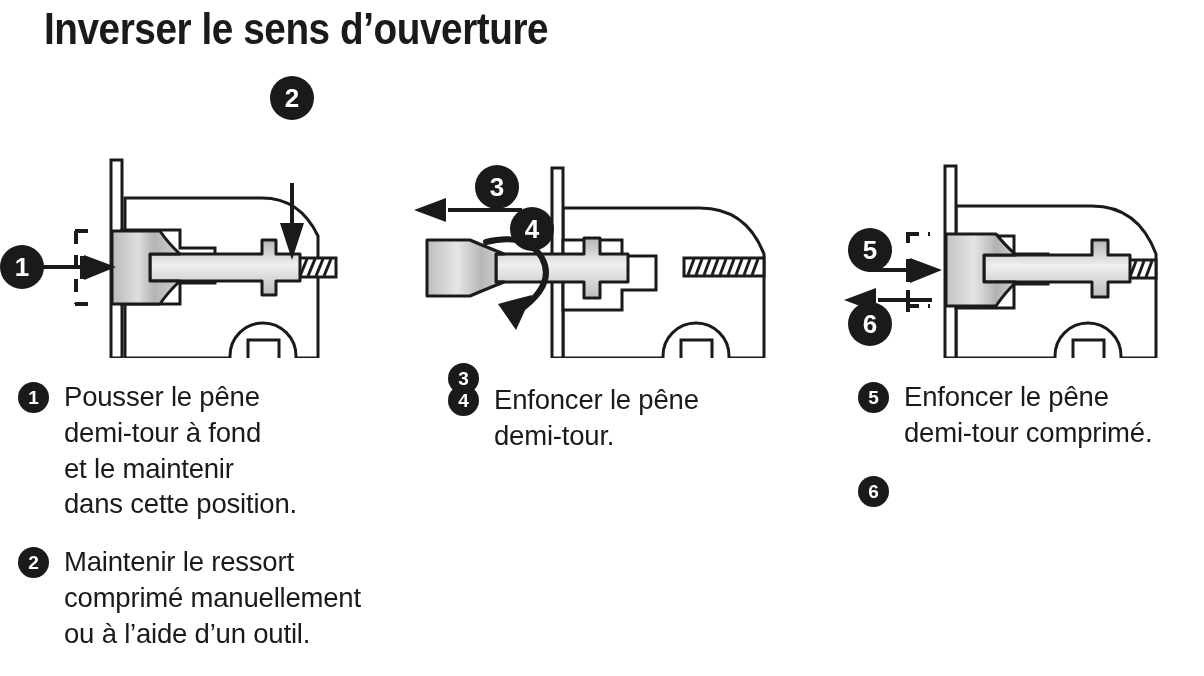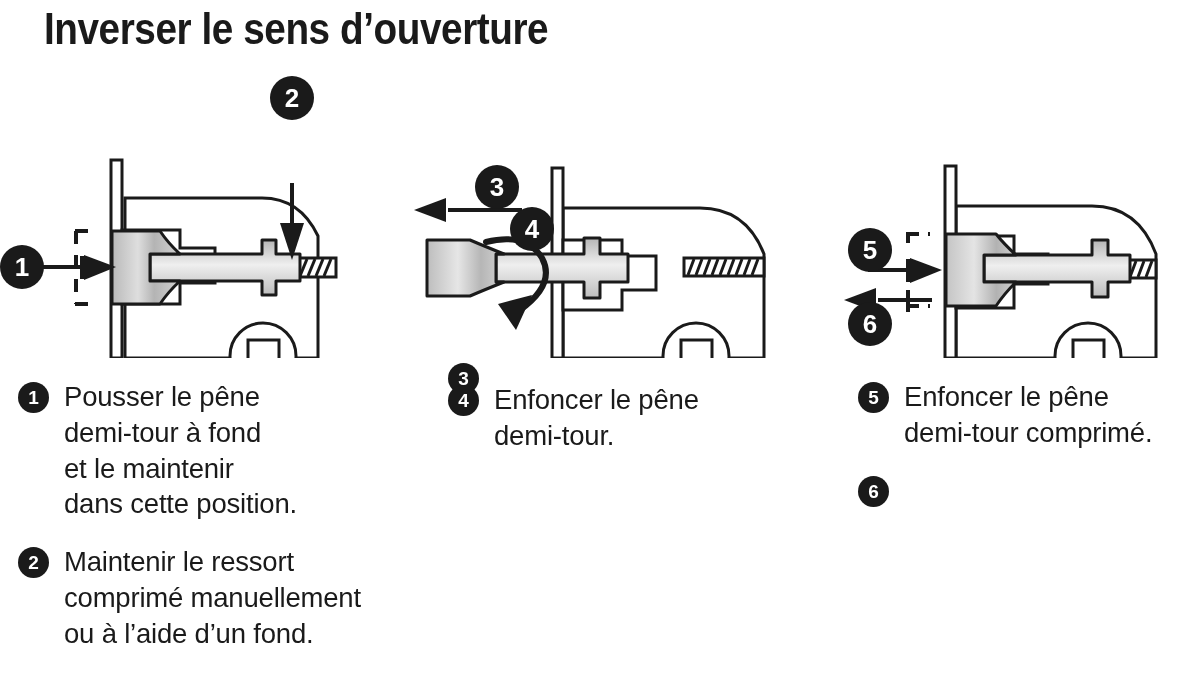--- a/index.html
+++ b/index.html
@@ -288,21 +288,21 @@
         <span class="badge">1</span>
         <span class="body">Pousser le pêne
 demi-tour à fond
 et le maintenir
 dans cette position.</span>
       </div>
       <div class="step">
         <span class="badge">2</span>
         <span class="body">Maintenir le ressort
 comprimé manuellement
-ou à l’aide d’un fond.</span>
+ou à l’aide d’un outil.</span>
       </div>
     </div>
 
     <div class="col" id="col2">
       <div class="step">
         <span class="badge">3</span>
       </div>
       <div class="step">
         <span class="badge">4</span>
         <span class="body">Enfoncer le pêne

